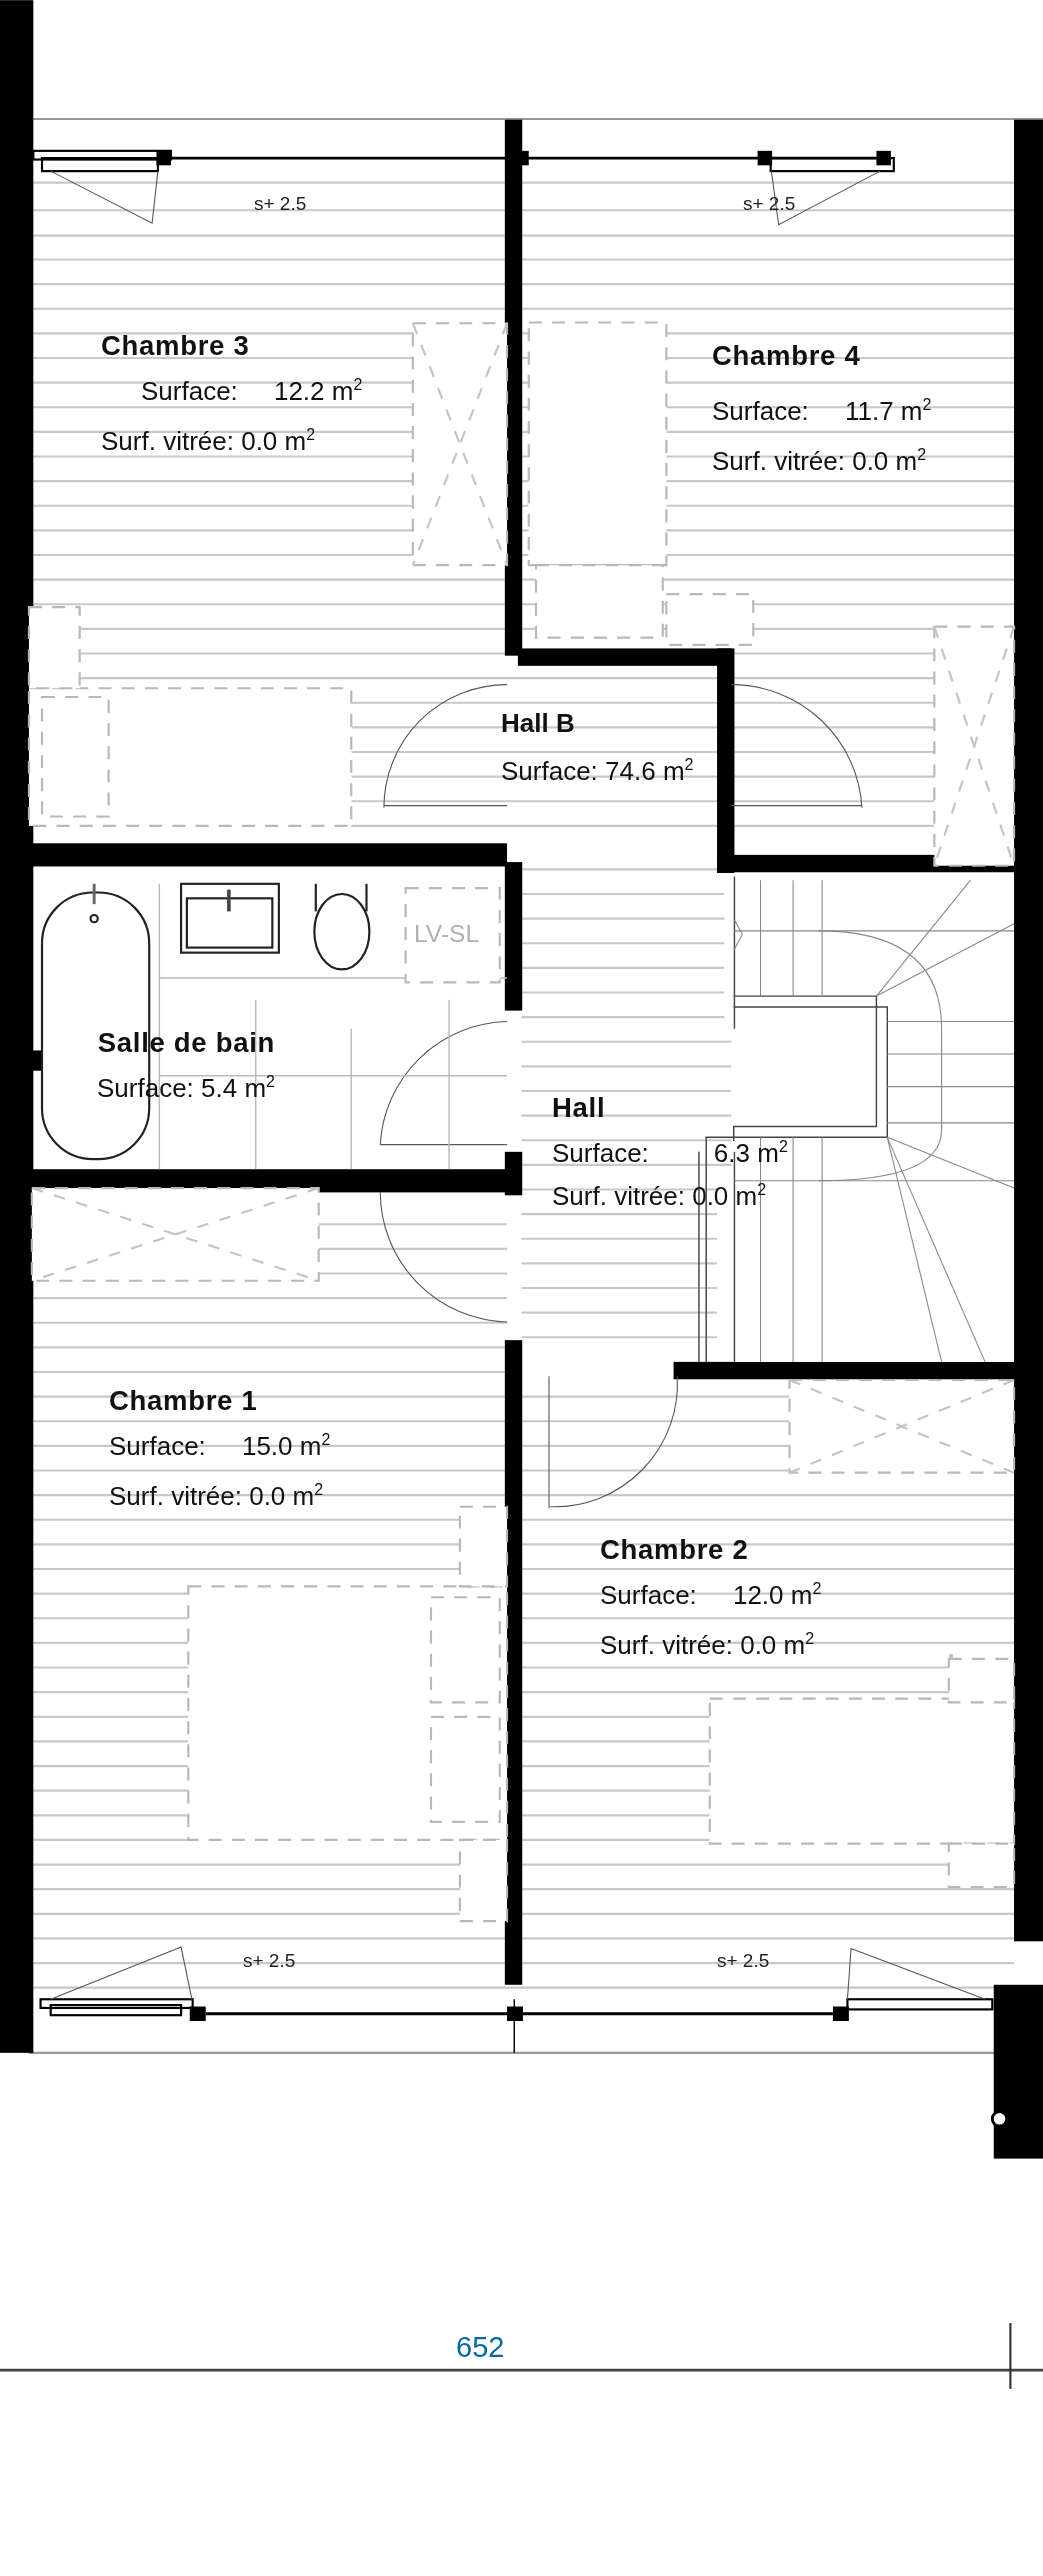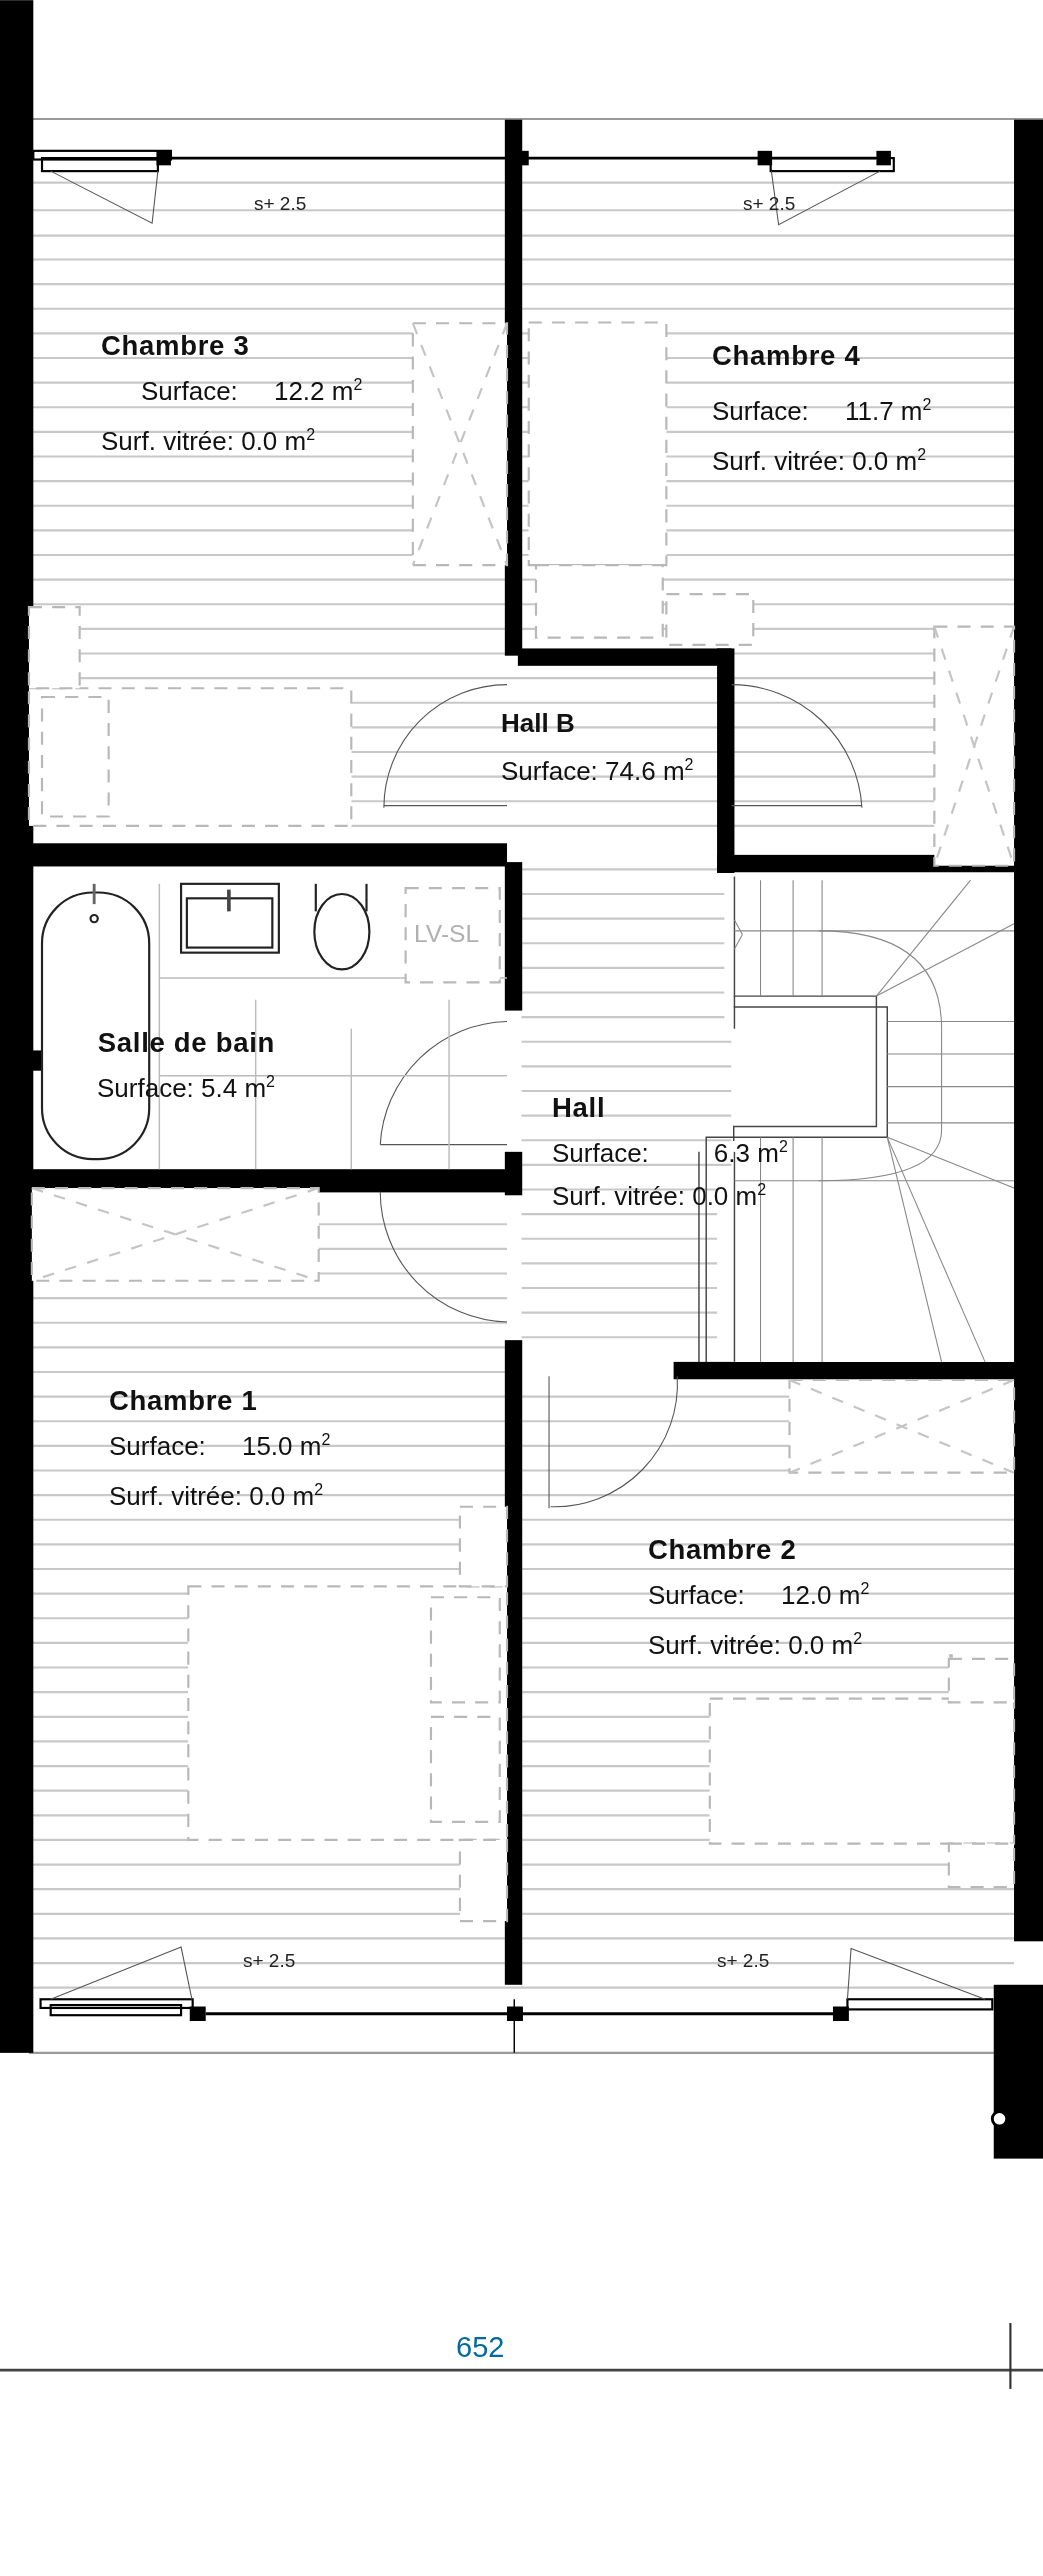--- a/index.html
+++ b/index.html
@@ -312,20 +312,20 @@
   <div class="room-line" style="margin-top:5.8px;"><span>Surface:</span>&nbsp;&nbsp;&nbsp;&nbsp;&nbsp;&nbsp;&nbsp;&nbsp;&nbsp;<span>6.3 m</span><sup class="sup">2</sup></div>
   <div class="room-line" style="margin-top:2.9px;"><span>Surf. vitrée:</span> <span>0.0 m</span><sup class="sup">2</sup></div>
 </div>
 
 <div class="label" style="left:109px;top:1385px;">
   <div class="room-name">Chambre 1</div>
   <div class="room-line" style="margin-top:5.8px;"><span>Surface:</span>&nbsp;&nbsp;&nbsp;&nbsp;&nbsp;<span>15.0 m</span><sup class="sup">2</sup></div>
   <div class="room-line" style="margin-top:10px;"><span>Surf. vitrée:</span> <span>0.0 m</span><sup class="sup">2</sup></div>
 </div>
 
-<div class="label" style="left:600px;top:1534px;margin-left:48px;">
+<div class="label" style="left:600px;top:1534px;">
   <div class="room-name">Chambre 2</div>
   <div class="room-line" style="margin-top:5.8px;"><span>Surface:</span>&nbsp;&nbsp;&nbsp;&nbsp;&nbsp;<span>12.0 m</span><sup class="sup">2</sup></div>
   <div class="room-line" style="margin-top:10px;"><span>Surf. vitrée:</span> <span>0.0 m</span><sup class="sup">2</sup></div>
 </div>
 
 <div class="label dim" style="left:456px;top:2331px;">652</div>
 
 
 </body></html>

